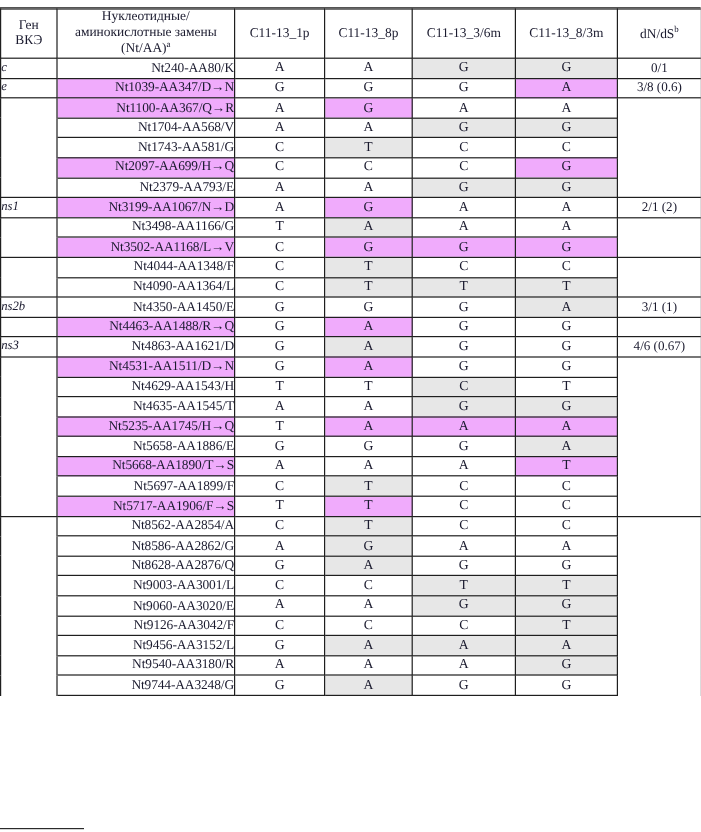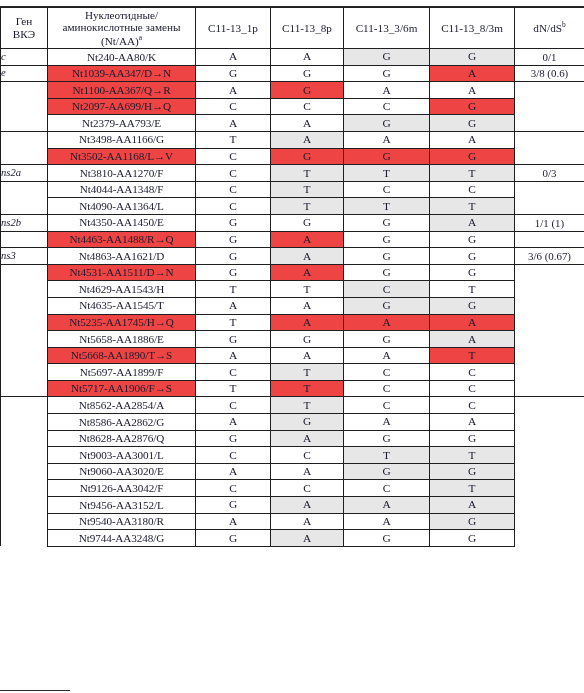--- a/index.html
+++ b/index.html
@@ -56,21 +56,21 @@
     font-style:italic;
     text-align:left;
     padding-left:5px;
     font-size:10.6px;
     border-top-color:#1f1f1f;
   }
   td.gene.blank{border-top:none;border-bottom:none;}
   td.gene.sect-last{border-bottom:1px solid #1f1f1f;}
 
   td.sub{
-    text-align:center;
+    text-align:right;
     padding-left:4px;
     font-size:11.2px;
     white-space:nowrap;
     letter-spacing:-0.1px;
   }
   td.base{
     text-align:center;
     font-size:11.4px;
   }
   td.dnds{
@@ -78,21 +78,21 @@
     font-size:10.9px;
     border-left:1px solid #1f1f1f;
   }
   td.dnds.noline{border-top:none;border-bottom:none;}
   td.dnds.sect-last{border-bottom:1px solid #1f1f1f;margin-top:36px;}
 
   tr.datarow td{height:15.6px;}
 
   
   .sh-light{background:#e7e7e7;}
-  .sh-dark{background:#ef4444;}
+  .sh-dark{background:#f0abfc;}
 
   .bottomrule{
     position:absolute;left:0;bottom:2px;width:70px;height:1px;background:#2b2b2b;
   }
 </style>
 </head>
 <body>
 
 <div id="sheet">
 
@@ -151,64 +151,82 @@
           <td class="gene blank"></td>
           <td class="sub sh-dark">Nt1100-AA367/Q→R</td>
           <td class="base">A</td>
           <td class="base sh-dark">G</td>
           <td class="base">A</td>
           <td class="base">A</td>
           <td class="dnds noline"></td>
         </tr>
         <tr class="datarow">
           <td class="gene blank"></td>
+          <td class="sub">Nt1704-AA568/V</td>
+          <td class="base">A</td>
+          <td class="base">A</td>
+          <td class="base sh-light">G</td>
+          <td class="base sh-light">G</td>
+          <td class="dnds noline"></td>
+        </tr>
+        <tr class="datarow">
+          <td class="gene blank"></td>
+          <td class="sub">Nt1743-AA581/G</td>
+          <td class="base">C</td>
+          <td class="base sh-light">T</td>
+          <td class="base">C</td>
+          <td class="base">C</td>
+          <td class="dnds noline"></td>
+        </tr>
+        <tr class="datarow">
+          <td class="gene blank"></td>
           <td class="sub sh-dark">Nt2097-AA699/H→Q</td>
           <td class="base">C</td>
           <td class="base">C</td>
           <td class="base">C</td>
           <td class="base sh-dark">G</td>
           <td class="dnds noline"></td>
         </tr>
         <tr class="datarow">
           <td class="gene blank sect-last"></td>
           <td class="sub">Nt2379-AA793/E</td>
           <td class="base">A</td>
           <td class="base">A</td>
           <td class="base sh-light">G</td>
           <td class="base sh-light">G</td>
           <td class="dnds noline sect-last"></td>
         </tr>
         <tr class="datarow">
+          <td class="gene">ns1</td>
+          <td class="sub sh-dark">Nt3199-AA1067/N→D</td>
+          <td class="base">A</td>
+          <td class="base sh-dark">G</td>
+          <td class="base">A</td>
+          <td class="base">A</td>
+          <td class="dnds">2/1 (2)</td>
+        </tr>
+        <tr class="datarow">
           <td class="gene blank"></td>
           <td class="sub">Nt3498-AA1166/G</td>
           <td class="base">T</td>
           <td class="base sh-light">A</td>
           <td class="base">A</td>
           <td class="base">A</td>
           <td class="dnds noline"></td>
         </tr>
         <tr class="datarow">
           <td class="gene blank sect-last"></td>
           <td class="sub sh-dark">Nt3502-AA1168/L→V</td>
           <td class="base">C</td>
           <td class="base sh-dark">G</td>
           <td class="base sh-dark">G</td>
           <td class="base sh-dark">G</td>
           <td class="dnds noline sect-last"></td>
         </tr>
         <tr class="datarow">
-          <td class="gene">ns2a</td>
-          <td class="sub">Nt3810-AA1270/F</td>
-          <td class="base">C</td>
-          <td class="base sh-light">T</td>
-          <td class="base sh-light">T</td>
-          <td class="base sh-light">T</td>
-          <td class="dnds">0/3</td>
-        </tr>
-        <tr class="datarow">
           <td class="gene blank"></td>
           <td class="sub">Nt4044-AA1348/F</td>
           <td class="base">C</td>
           <td class="base sh-light">T</td>
           <td class="base">C</td>
           <td class="base">C</td>
           <td class="dnds noline"></td>
         </tr>
         <tr class="datarow">
           <td class="gene blank sect-last"></td>
@@ -219,39 +237,39 @@
           <td class="base sh-light">T</td>
           <td class="dnds noline sect-last"></td>
         </tr>
         <tr class="datarow">
           <td class="gene">ns2b</td>
           <td class="sub">Nt4350-AA1450/E</td>
           <td class="base">G</td>
           <td class="base">G</td>
           <td class="base">G</td>
           <td class="base sh-light">A</td>
-          <td class="dnds">1/1 (1)</td>
+          <td class="dnds">3/1 (1)</td>
         </tr>
         <tr class="datarow">
           <td class="gene blank sect-last"></td>
           <td class="sub sh-dark">Nt4463-AA1488/R→Q</td>
           <td class="base">G</td>
           <td class="base sh-dark">A</td>
           <td class="base">G</td>
           <td class="base">G</td>
           <td class="dnds noline sect-last"></td>
         </tr>
         <tr class="datarow">
           <td class="gene">ns3</td>
           <td class="sub">Nt4863-AA1621/D</td>
           <td class="base">G</td>
           <td class="base sh-light">A</td>
           <td class="base">G</td>
           <td class="base">G</td>
-          <td class="dnds">3/6 (0.67)</td>
+          <td class="dnds">4/6 (0.67)</td>
         </tr>
         <tr class="datarow">
           <td class="gene blank"></td>
           <td class="sub sh-dark">Nt4531-AA1511/D→N</td>
           <td class="base">G</td>
           <td class="base sh-dark">A</td>
           <td class="base">G</td>
           <td class="base">G</td>
           <td class="dnds noline"></td>
         </tr>

